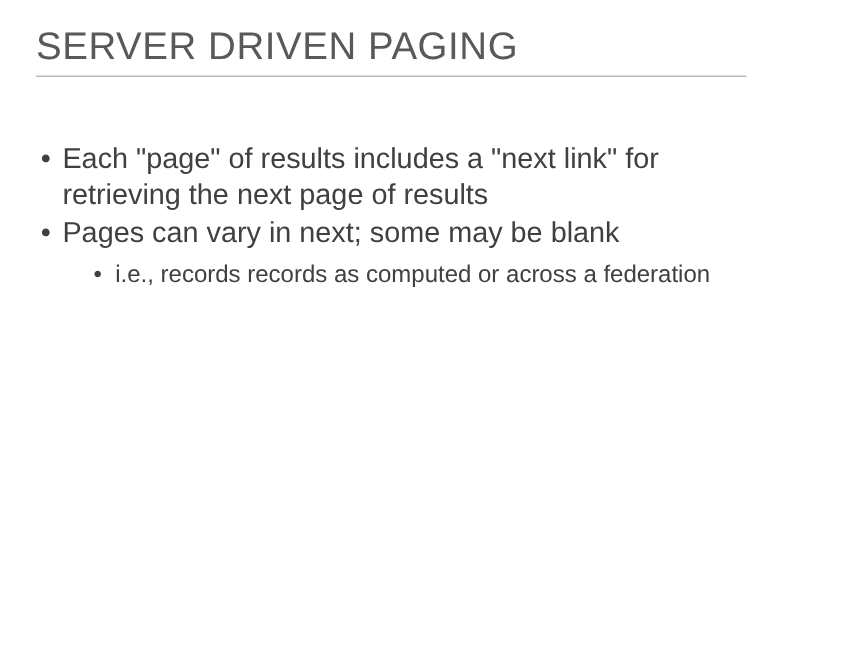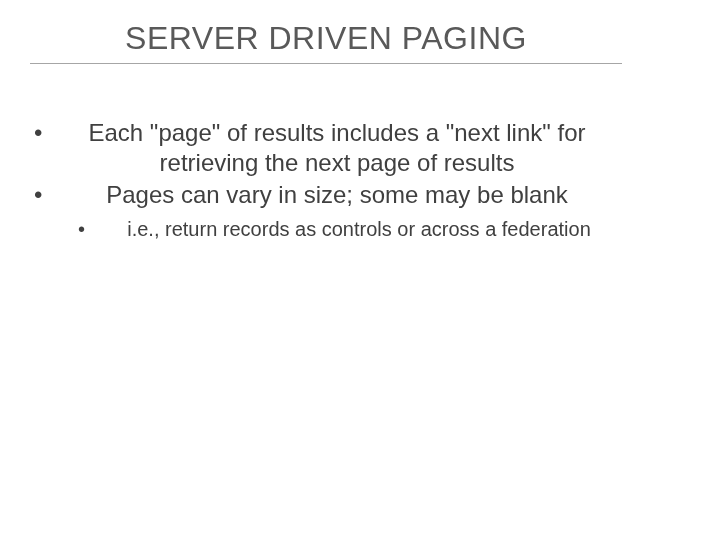--- a/index.html
+++ b/index.html
@@ -10,21 +10,20 @@
     background: #ffffff;
     font-family: "Segoe UI", "Helvetica Neue", Arial, sans-serif;
     color: #404040;
     overflow: hidden;
   }
   .slide {
     box-sizing: border-box;
     width: 652px;
     height: 540px;
     padding: 20px 30px 30px 30px;
-    text-align: center;
   }
   .title {
     font-size: 32px;
     font-weight: 400;
     color: #595959;
     letter-spacing: 0.5px;
     margin: 0 0 6px 0;
     font-family: "Segoe UI Light", "Segoe UI", "Helvetica Neue", Arial, sans-serif;
   }
   .rule {
@@ -76,21 +75,21 @@
 <body>
 
 <div class="slide">
   <h1 class="title">SERVER DRIVEN PAGING</h1>
   <hr class="rule">
   <ul class="level1">
     <li>
       <span>Each "page" of results includes a "next link" for retrieving the next page of results</span>
     </li>
     <li>
-      <span>Pages can vary in size; some may be blank</span>
+      <span>Pages can vary in next; some may be blank</span>
       <ul class="level2">
         <li>
-          <span>i.e., return records as controls or across a federation</span>
+          <span>i.e., records records as computed or across a federation</span>
         </li>
       </ul>
     </li>
   </ul>
 </div>
 
 </body></html>

